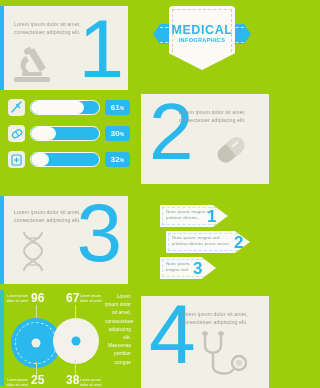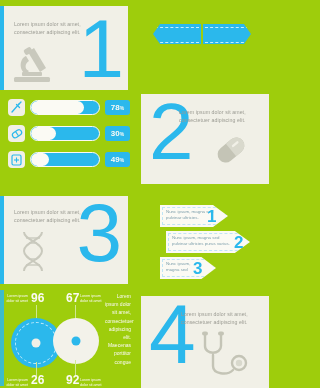--- a/index.html
+++ b/index.html
@@ -170,39 +170,44 @@
 
   <div id="logo-wrap">
     <div class="ribbon l">
       <div class="dots"></div>
       <div class="notch"></div>
     </div>
     <div class="ribbon r">
       <div class="dots"></div>
       <div class="notch"></div>
     </div>
+    <div id="shield">
+      <div class="inner"></div>
+      <div id="logo-main">MEDICAL</div>
+      <div id="logo-sub">INFOGRAPHICS</div>
+    </div>
   </div>
 
   <div id="bars">
 
     <div class="barrow">
       <div class="baricon">
         <svg width="17" height="17" viewBox="0 0 17 17">
           <g stroke="#2bb8ec" stroke-width="1.3" fill="none" stroke-linecap="round">
             <line x1="4" y1="13" x2="11" y2="5"></line>
               <line x1="11" y1="5" x2="13" y2="3"></line>
             <line x1="8.5" y1="5.5" x2="11.5" y2="8.5"></line>
           </g>
         </svg>
       </div>
       <div class="bartrack">
         <div class="barfill" style="width:78%"></div>
       </div>
       <div class="barpct">
-        <span>78</span><span class="sm">%</span>
+        <span>61</span><span class="sm">%</span>
       </div>
     </div>
 
     <div class="barrow">
       <div class="baricon">
         <svg width="17" height="17" viewBox="0 0 17 17">
           <rect x="4" y="6" width="10" height="5.5" rx="2.75" fill="none" stroke="#2bb8ec" stroke-width="1.2" transform="rotate(-35 9 8.7)"></rect>
           <line x1="9" y1="6.2" x2="9" y2="11.2" stroke="#2bb8ec" stroke-width="1.2" transform="rotate(-35 9 8.7)"></line>
         </svg>
       </div>
@@ -219,21 +224,21 @@
         <svg width="17" height="17" viewBox="0 0 17 17">
           <rect x="4" y="4" width="9" height="10" rx="1.4" fill="none" stroke="#2bb8ec" stroke-width="1.2"></rect>
           <line x1="8.5" y1="6.5" x2="8.5" y2="11.5" stroke="#2bb8ec" stroke-width="1.1"></line>
           <line x1="6" y1="9" x2="11" y2="9" stroke="#2bb8ec" stroke-width="1.1"></line>
         </svg>
       </div>
       <div class="bartrack">
         <div class="barfill" style="width:26%"></div>
       </div>
       <div class="barpct">
-        <span>49</span><span class="sm">%</span>
+        <span>32</span><span class="sm">%</span>
       </div>
     </div>
   </div>
 
   <div class="panel" id="p2">
     <div class="bignum num">2</div>
     <div class="lorem">Lorem ipsum dolor sit amet, consectetuer adipiscing elit.</div>
     <div id="capsule">
       <svg width="48" height="48" viewBox="0 0 48 48">
         <g transform="rotate(-40 24 24)">
@@ -300,24 +305,24 @@
     <div class="donut" id="dL">
       <div class="ring"></div>
         <div class="hub"></div>
     </div>
     <div class="donut" id="dR">
       <div class="hub"></div>
     </div>
 
     <div class="dstem" style="left:30px;top:72px;height:14px"></div>
     <div class="dlabel" style="left:0;top:88px;text-align:right">Lorem ipsum dolor sit amet</div>
-    <div class="dnum" style="left:25px;top:84px">26</div>
+    <div class="dnum" style="left:25px;top:84px">25</div>
 
     <div class="dstem" style="left:69px;top:70px;height:16px"></div>
-    <div class="dnum" style="left:60px;top:84px">92</div>
+    <div class="dnum" style="left:60px;top:84px">38</div>
     <div class="dlabel" style="left:74px;top:88px">Lorem ipsum dolor sit amet</div>
 
     <div id="donut-side">Lorem ipsum dolor sit amet, consectetuer adipiscing elit. Maecenas porttitor congue</div>
   </div>
 
   <div class="panel" id="p4">
     <div class="bignum num">4</div>
     <div class="lorem">Lorem ipsum dolor sit amet, consectetuer adipiscing elit.</div>
     <div id="steth">
       <svg width="54" height="52" viewBox="0 0 54 52">

